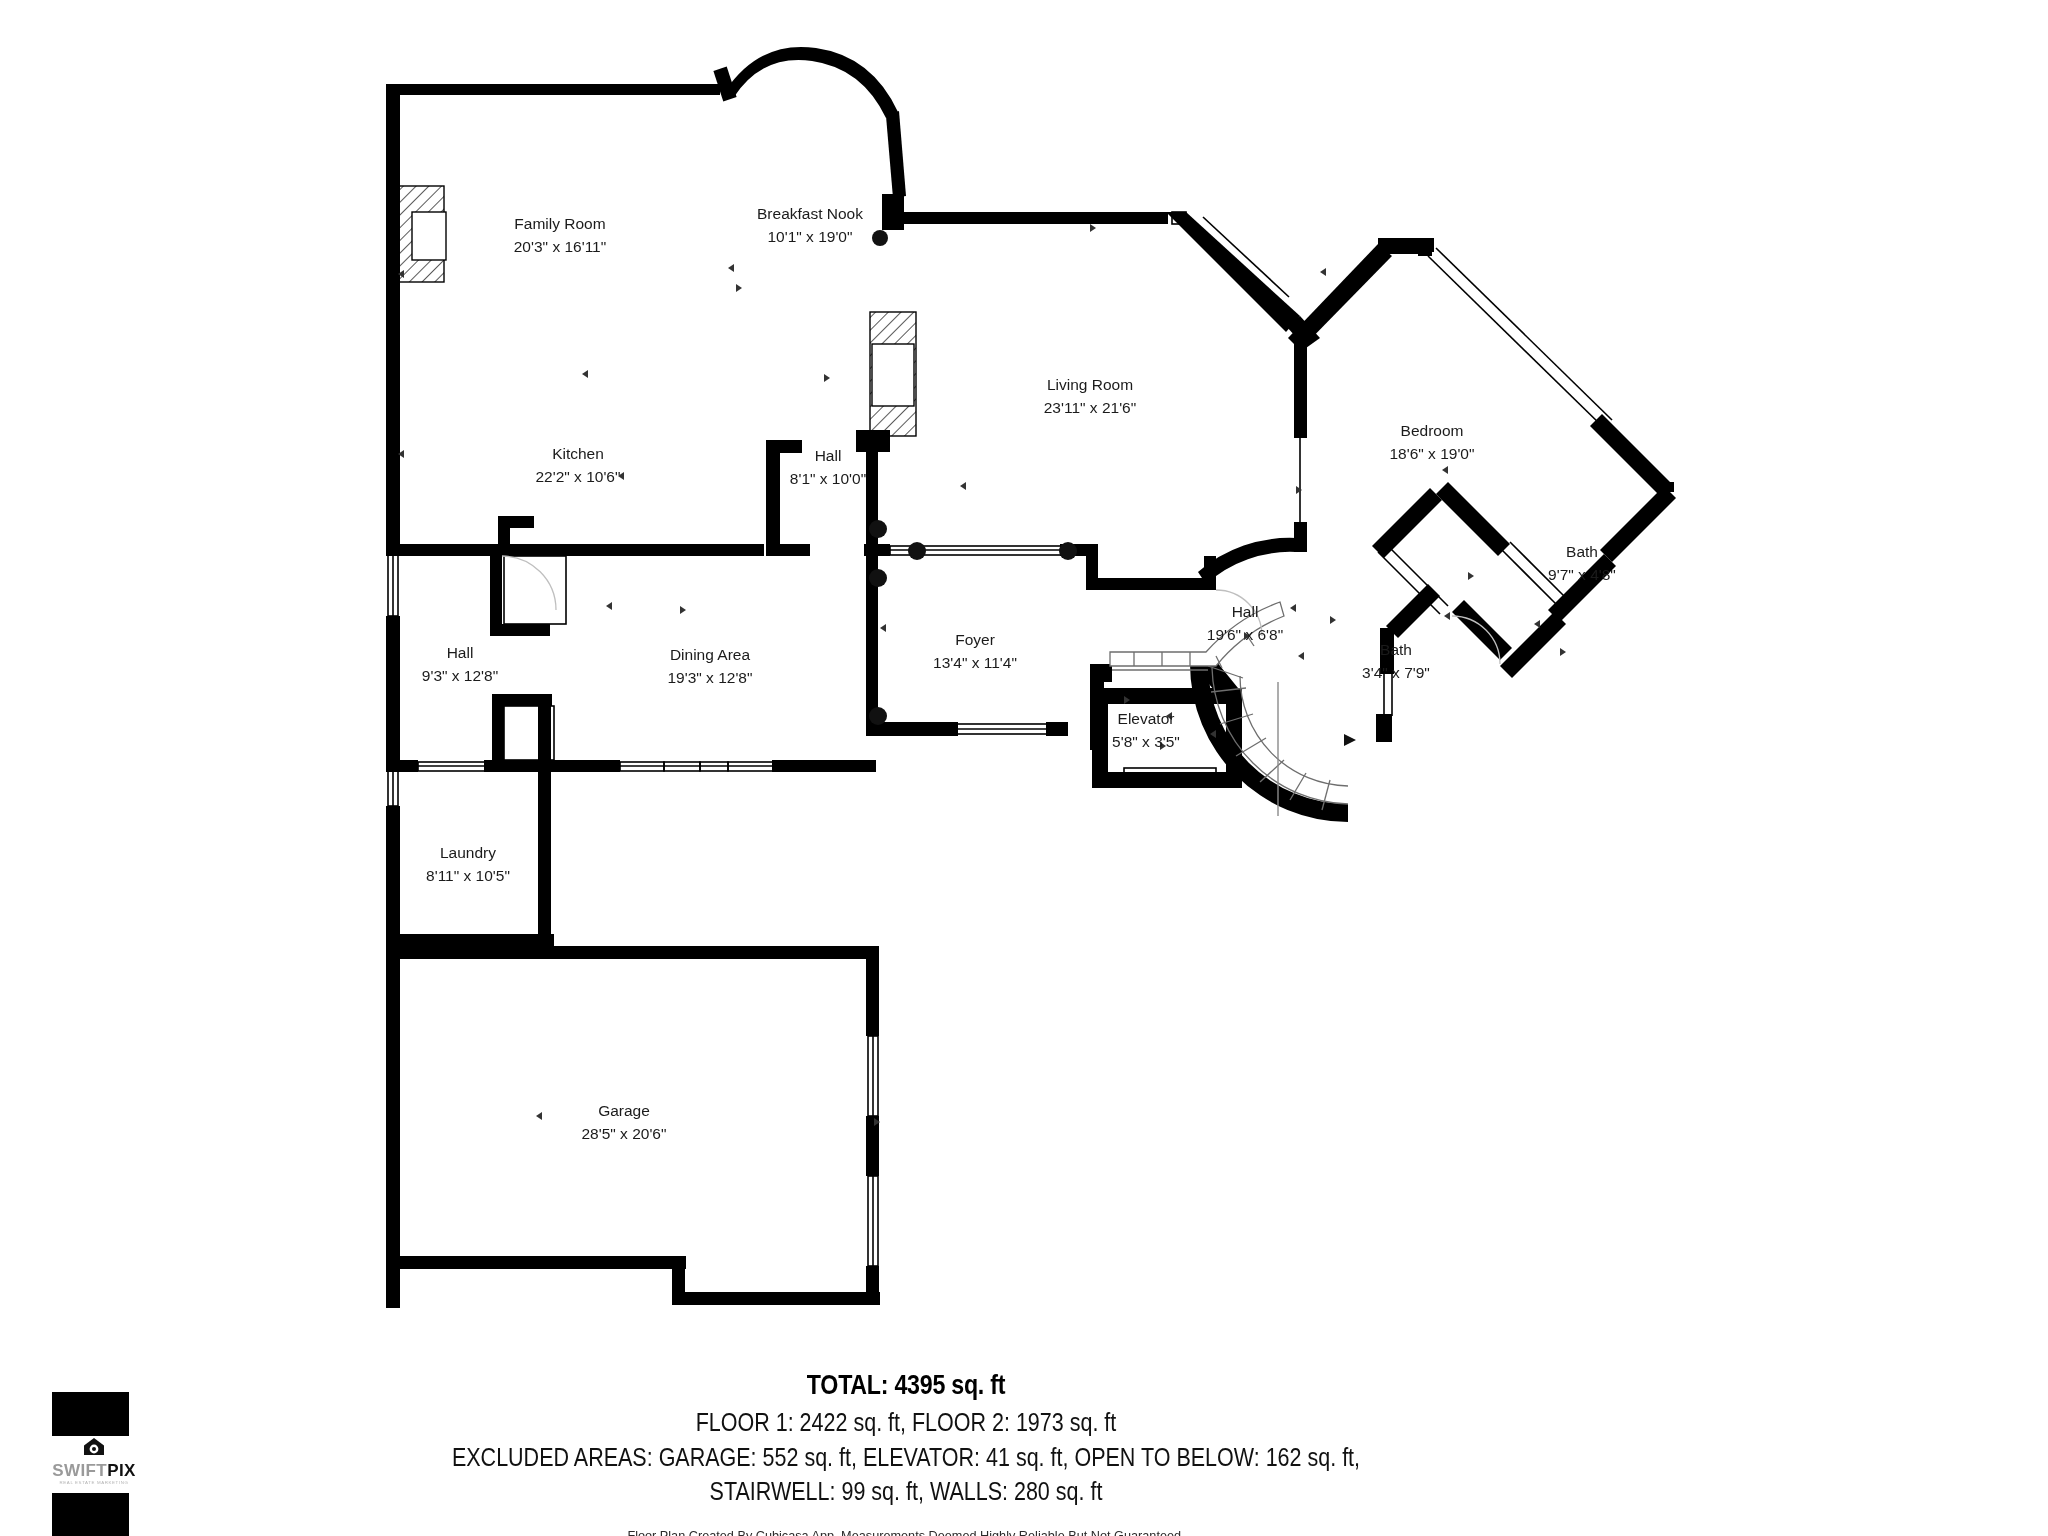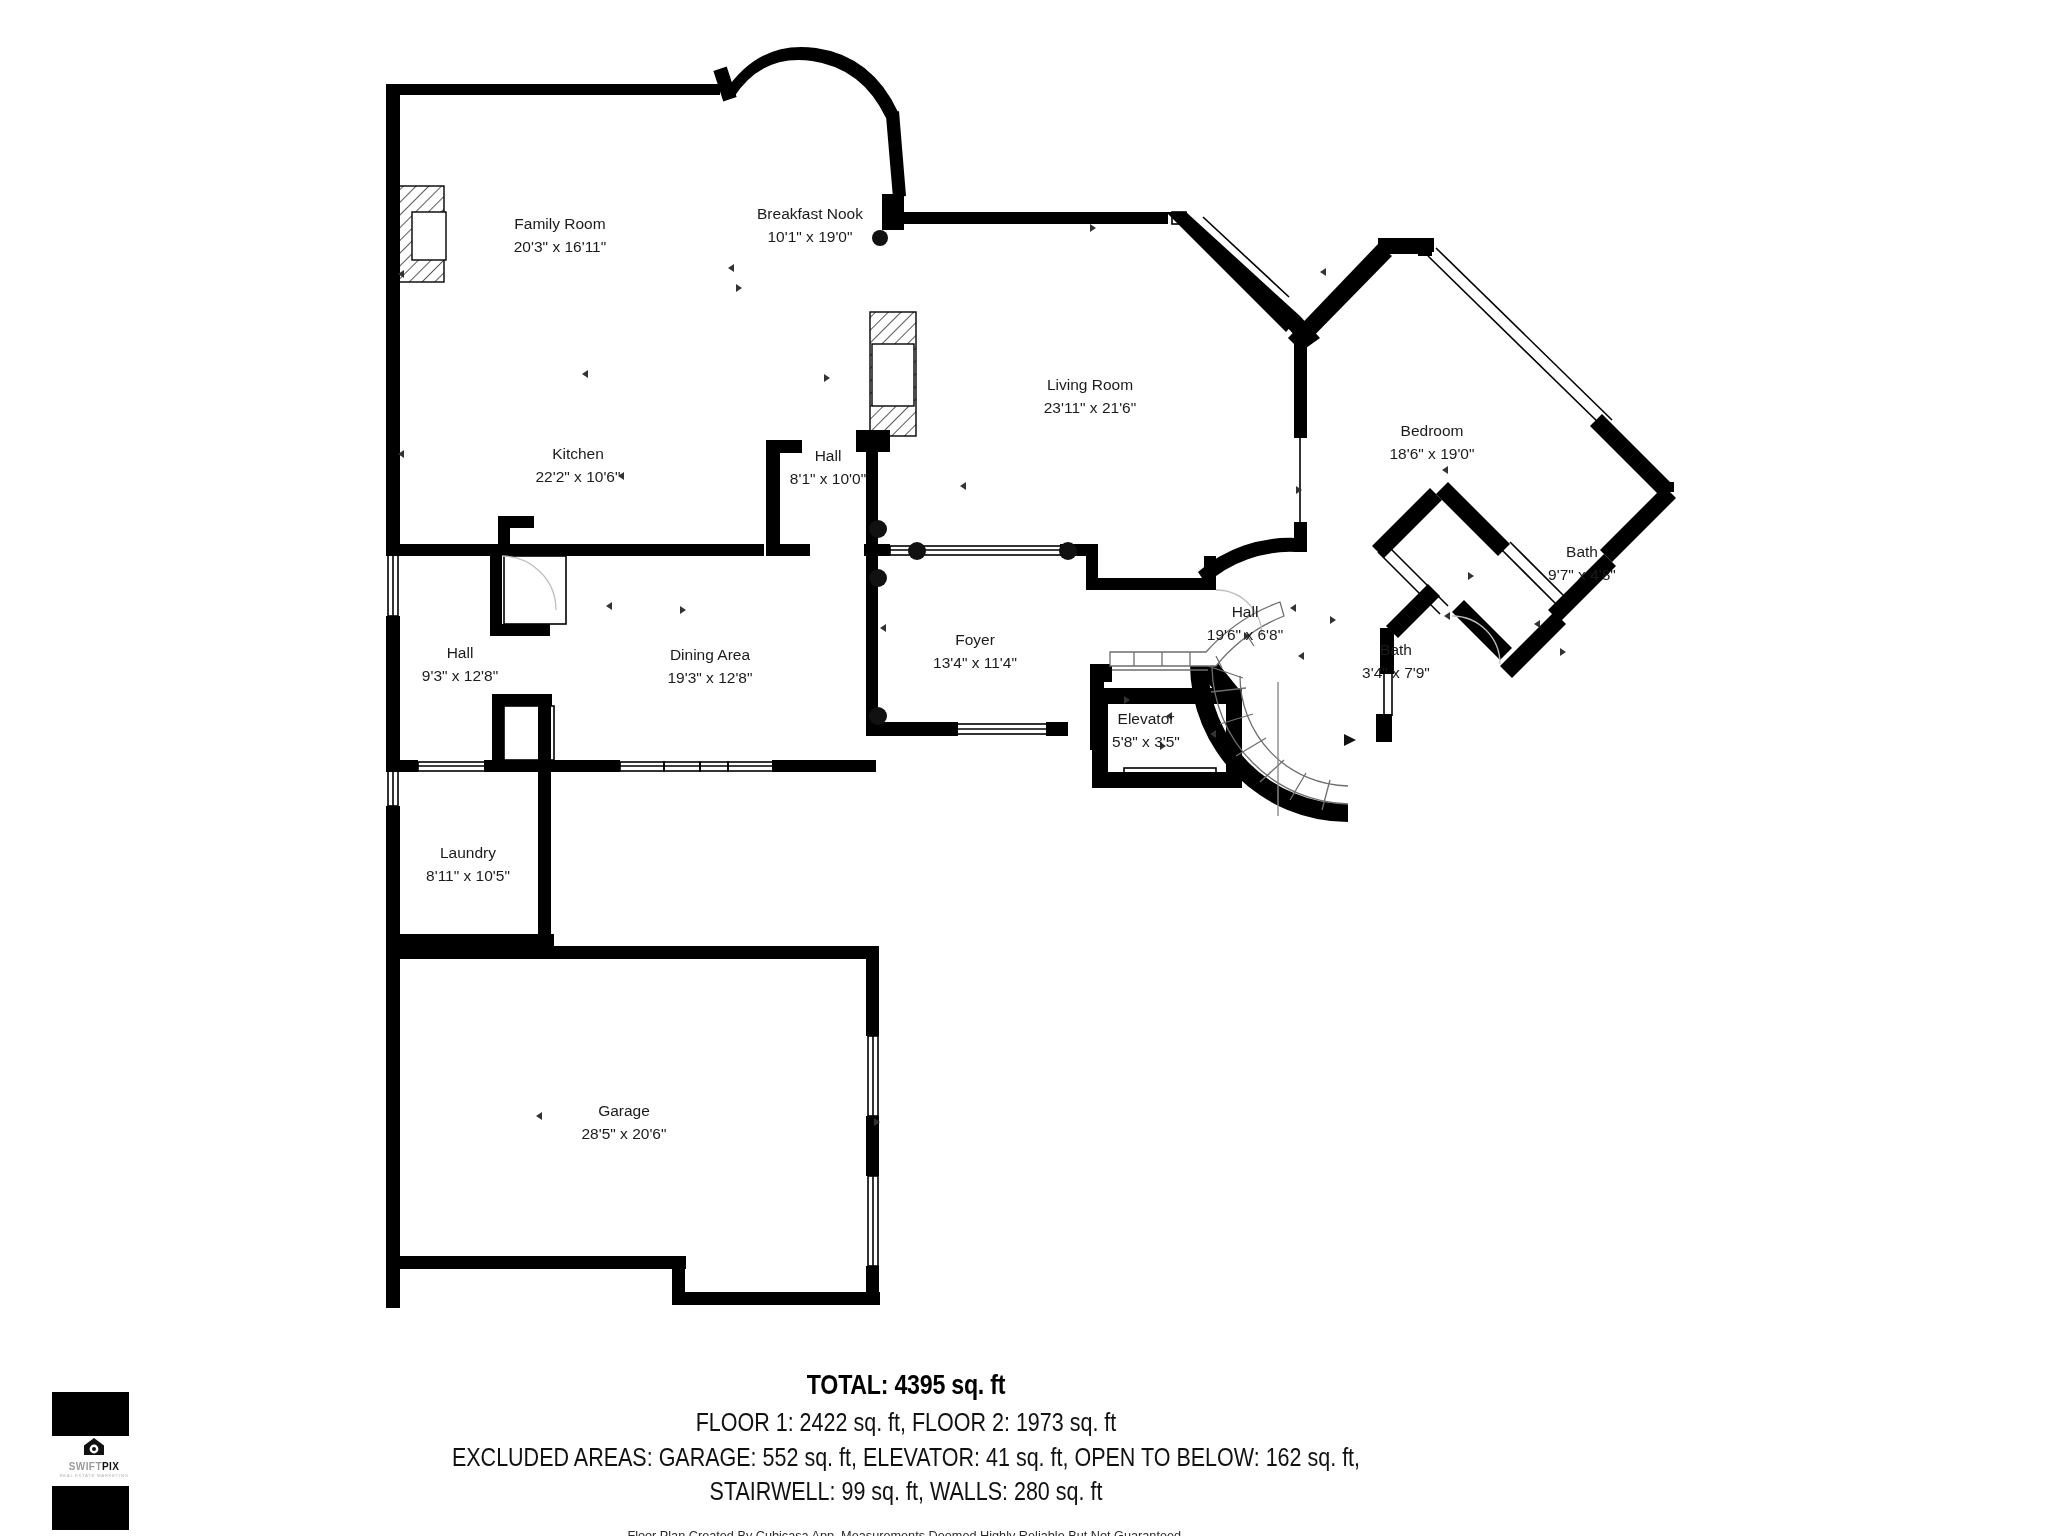--- a/index.html
+++ b/index.html
@@ -93,21 +93,21 @@
     height: 44px;
     background: #000;
     margin-left: 8px;
   }
   #logo .bar.bottom { margin-top: 8px; }
   #logo .mark {
     text-align: center;
     padding: 1px 0 0 0;
   }
   #logo .brand {
-    font-size: 10px;
+    font-size: 17px;
     font-weight: bold;
     letter-spacing: 0.4px;
     text-align: center;
     line-height: 1;
     margin-top: 1px;
   }
   #logo .brand .swift { color: #9a9a9a; }
   #logo .brand .pix { color: #111; }
   #logo .tagline {
     font-size: 4.4px;

